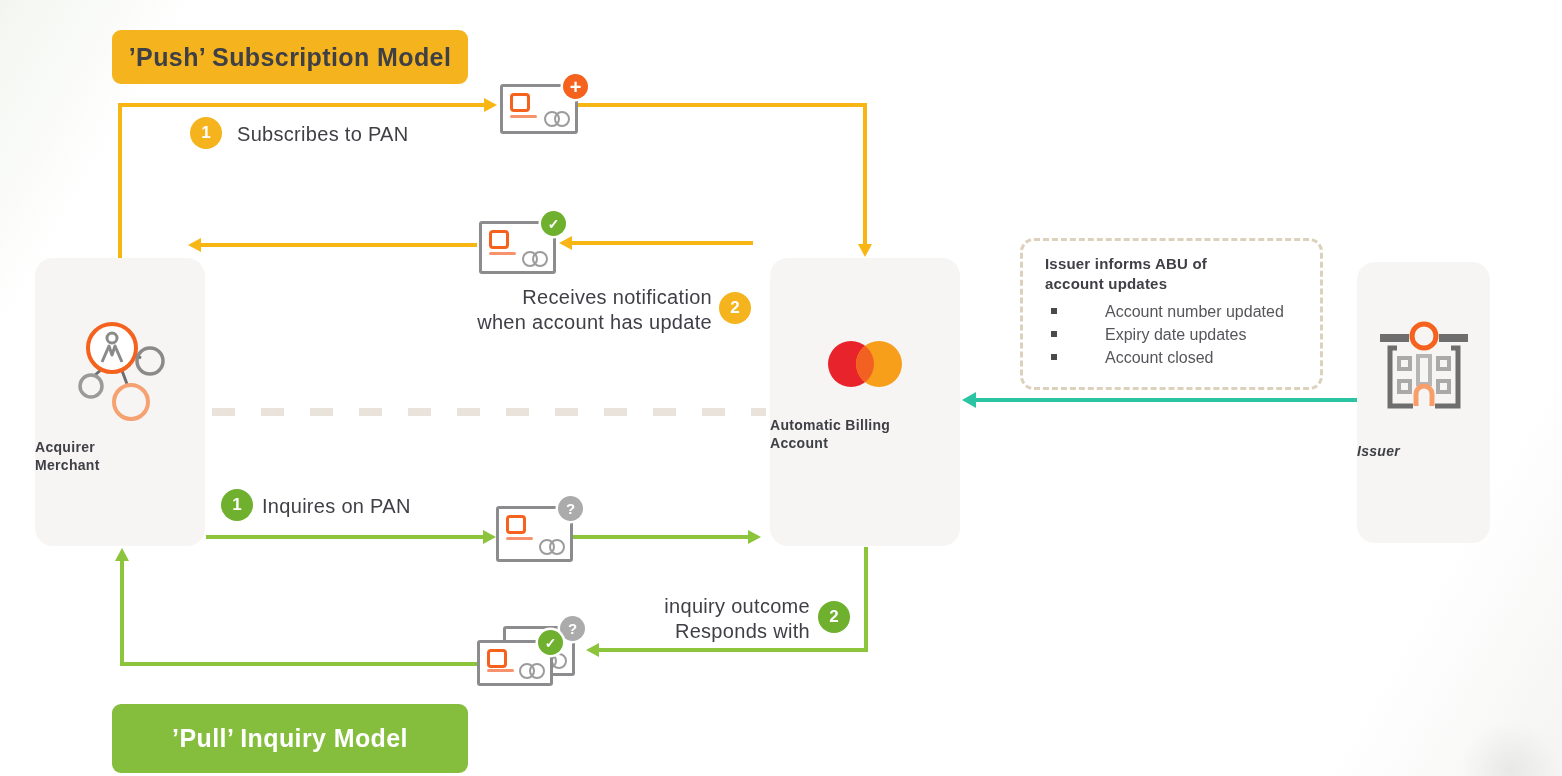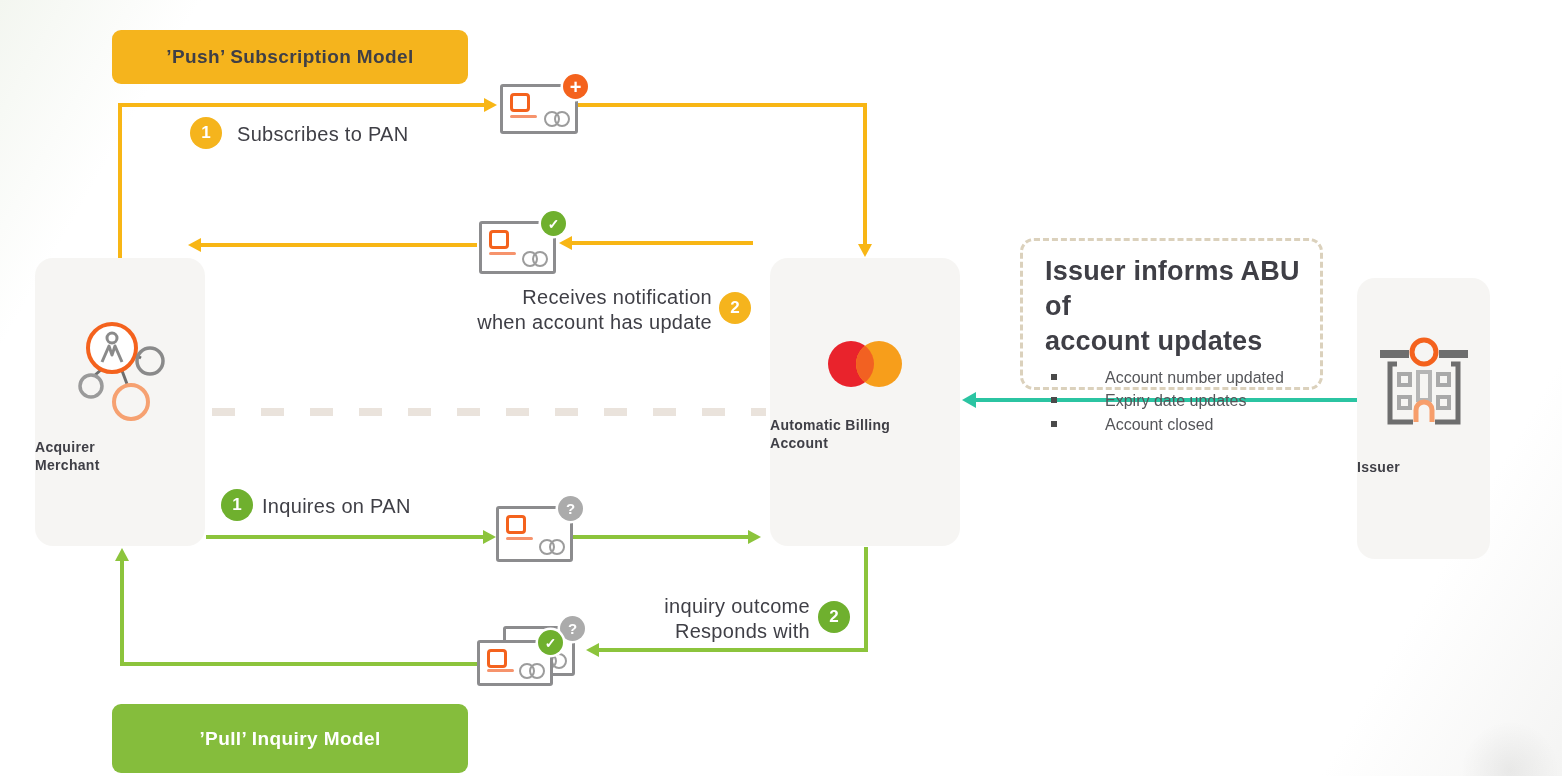--- a/index.html
+++ b/index.html
@@ -15,27 +15,27 @@
       radial-gradient(circle 70px at 1510px 770px, rgba(0,0,0,0.06), rgba(0,0,0,0) 70%),
       linear-gradient(120deg,#f3f6f0 0%,#ffffff 10%,#ffffff 88%,#f4f4f3 100%);
     font-family:"Liberation Sans",sans-serif;color:var(--dark_text);
   }
   .overlay{position:absolute;left:0;top:0;pointer-events:none;}
   .stroke-yellow{stroke:var(--yellow);} .fill-yellow{fill:var(--yellow);}
   .stroke-green{stroke:var(--green);}   .fill-green{fill:var(--green);}
   .stroke-teal{stroke:var(--teal);}     .fill-teal{fill:var(--teal);}
   .stroke-dash{stroke:var(--dash_line);}
   .banner{position:absolute;border-radius:9px;display:flex;align-items:center;justify-content:center;
-    font-size:19px;font-weight:700;letter-spacing:.4px;}
+    font-size:25px;font-weight:700;letter-spacing:.4px;}
   .banner.push{left:112px;top:30px;width:356px;height:54px;background:var(--yellow_banner);color:var(--dark_text);}
   .banner.pull{left:112px;top:704px;width:356px;height:69px;background:var(--green_banner);color:#ffffff;}
   .entity-box{position:absolute;background:var(--box_bg);border-radius:18px;}
   .box-acquirer{left:35px;top:258px;width:170px;height:288px;}
   .box-abu{left:770px;top:258px;width:190px;height:288px;}
-  .box-issuer{left:1357px;top:278px;width:133px;height:281px;}
+  .box-issuer{left:1357px;top:262px;width:133px;height:281px;font-style:italic;}
   .entity-label{position:absolute;left:0;width:100%;font-weight:700;
     font-size:14px;line-height:1.3;color:var(--dark_text);letter-spacing:.3px;}
   .entity-icon{position:absolute;}
   .numcircle{position:absolute;width:32px;height:32px;border-radius:50%;color:#fff;
     display:flex;align-items:center;justify-content:center;font-size:17px;font-weight:700;}
   .numcircle.y{background:var(--yellow_banner);}
   .numcircle.g{background:var(--green_dark);}
   .step-label{position:absolute;font-size:20px;font-weight:400;color:var(--dark_text);letter-spacing:.3px;line-height:1.25;}
   .ralign{text-align:right;}
   .card{position:absolute;background:#ffffff;border:3px solid var(--card_border);border-radius:3px;}
@@ -44,21 +44,21 @@
   .card .dcircles{position:absolute;right:5px;bottom:4px;display:flex;}
   .card .dcircles i{display:block;width:12px;height:12px;border:2px solid #9C9C9C;border-radius:50%;background:transparent;}
   .card .dcircles i+i{margin-left:-6px;}
   .badge{position:absolute;top:-13px;right:-13px;width:25px;height:25px;border-radius:50%;color:#fff;
     font-weight:700;display:flex;align-items:center;justify-content:center;box-shadow:0 0 0 2.5px #ffffff;}
   .badge.plus{background:var(--orange);font-size:20px;line-height:1;}
   .badge.check{background:var(--green_dark);font-size:14px;}
   .badge.question{background:var(--gray_badge);font-size:15px;}
   .infobox{position:absolute;left:1020px;top:238px;width:303px;height:152px;border:3px dashed var(--dash_border);
     border-radius:14px;box-sizing:border-box;padding:13px 10px 0 22px;}
-  .infobox .title{font-size:27px;font-weight:700;line-height:1.3;color:var(--dark_text);letter-spacing:.2px;}
+  .infobox .title{font-size:15px;font-weight:700;line-height:1.3;color:var(--dark_text);letter-spacing:.2px;}
   .infobox .bullets{margin-top:7px;}
   .infobox .brow{display:flex;align-items:flex-start;font-size:16px;color:var(--body_text);line-height:1.45;gap:20px;}
   .infobox .sq{flex:0 0 auto;width:6px;height:6px;background:#4A4A4A;margin:8px 28px 0 6px;}
 </style>
 </head>
 <body>
 
 <div class="stage">
 
   <svg class="overlay" width="1562" height="776" viewBox="0 0 1562 776">

